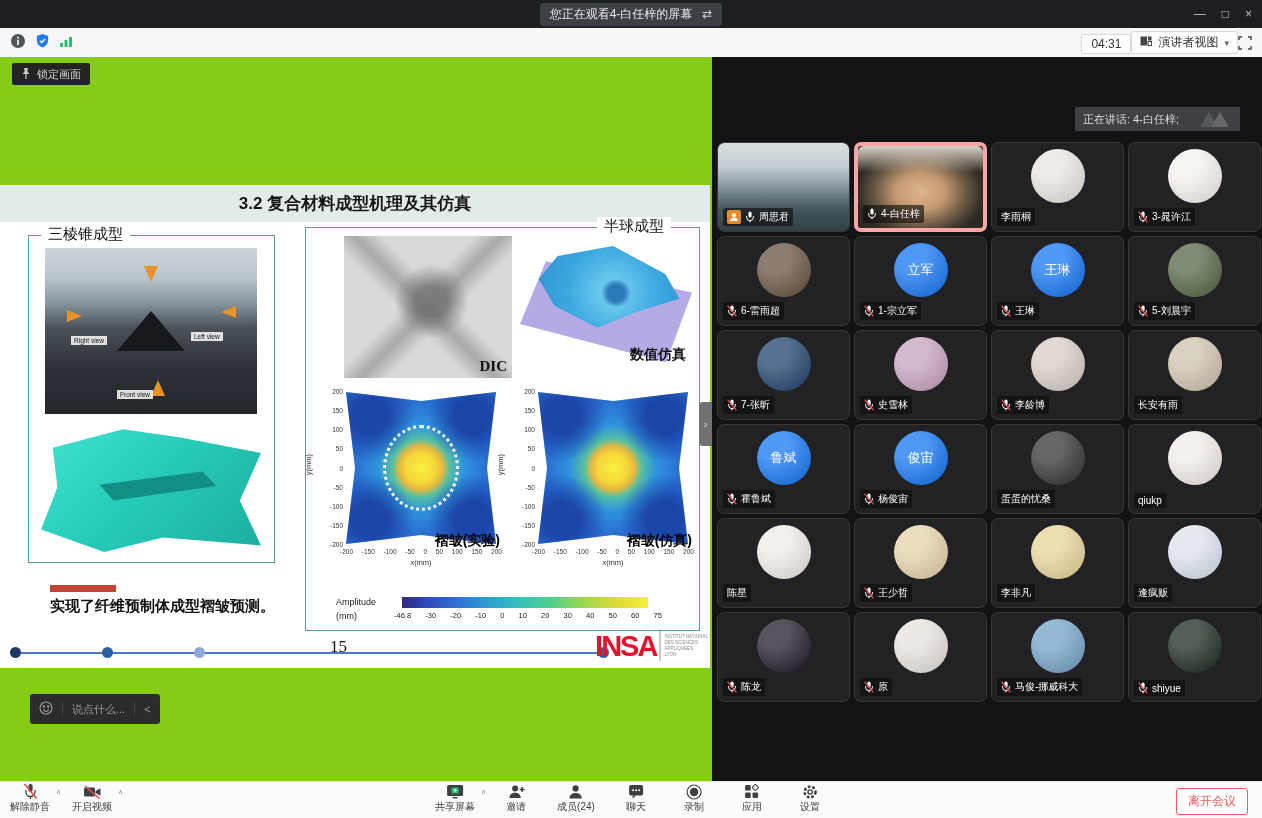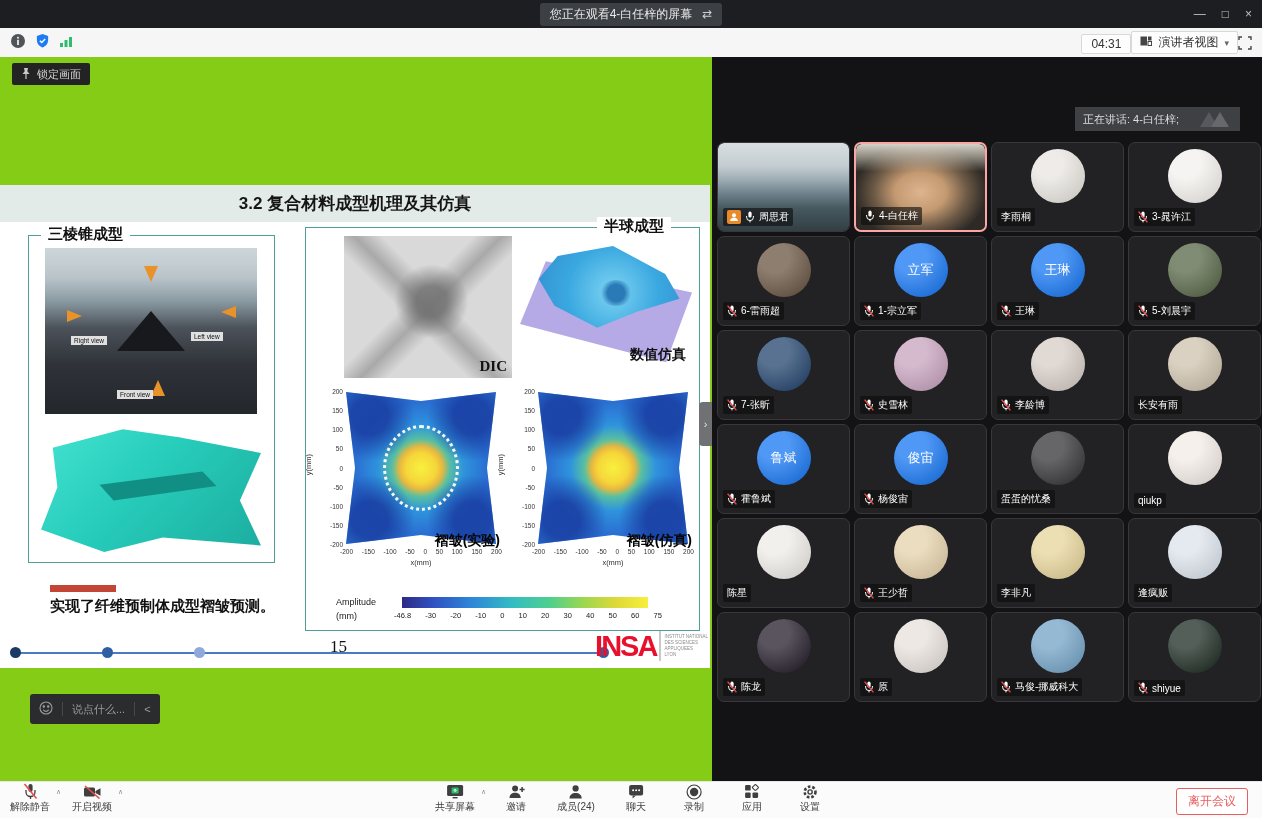--- a/index.html
+++ b/index.html
@@ -27,21 +27,21 @@
   .panel-toggle{position:absolute;right:0;top:345px;width:13px;height:44px;background:#6f7173;color:#e2e2e2;border-radius:4px 0 0 4px;display:flex;align-items:center;justify-content:center;font-size:11px;}
   .chat-quick{position:absolute;left:30px;top:637px;height:26px;background:#2b2c2e;border-radius:3px;display:flex;align-items:center;gap:9px;padding:2px 9px;color:#9b9b9b;font-size:11px;}
   .chat-div{width:1px;height:14px;background:#47484a;}
 
   
   .slide{position:absolute;left:0;top:128px;width:710px;height:483px;background:#fff;}
   .slide-title-bar{position:absolute;left:0;top:0;width:100%;height:37px;background:#e3ebe8;display:flex;align-items:center;justify-content:center;font-weight:bold;font-size:17px;color:#151515;}
   .panel-box{position:absolute;border:1px solid #4f9e97;}
   .left-box{left:28px;top:50px;width:245px;height:326px;}
   .right-box{left:305px;top:42px;width:393px;height:402px;}
-  .box-label{position:absolute;top:-11px;background:#fff;padding:0 7px;font-weight:bold;font-size:15px;color:#111;white-space:nowrap;}
+  .box-label{position:absolute;top:-11px;background:#fff;padding:0 7px;font-weight:normal;font-size:15px;color:#111;white-space:nowrap;}
   .left-box .box-label{left:12px;}
   .right-box .box-label{right:28px;}
 
   .photo{position:absolute;left:16px;top:12px;width:212px;height:166px;overflow:hidden;
     background:linear-gradient(180deg,#cdd6da 0%,#b9c4ca 18%,#8a9aa2 32%,#4c525a 48%,#2f3339 70%,#23262b 100%);}
   .photo .pyramid{position:absolute;left:50%;top:38%;width:0;height:0;transform:translateX(-50%);
     border-left:34px solid transparent;border-right:34px solid transparent;border-bottom:40px solid #17191c;}
   .arrow{position:absolute;width:0;height:0;}
   .arr-down{border-left:7px solid transparent;border-right:7px solid transparent;border-top:16px solid #e8922a;}
   .arr-right{border-top:6px solid transparent;border-bottom:6px solid transparent;border-left:15px solid #e8922a;}
@@ -107,21 +107,21 @@
 
   
   .grid-area{position:absolute;left:712px;top:57px;width:550px;height:724px;background:#131315;}
   .speaking-banner{position:absolute;left:363px;top:50px;width:165px;height:24px;background:#3e4043;color:#dedede;font-size:11px;display:flex;align-items:center;padding:0 8px;box-sizing:border-box;}
   .banner-logo{margin-left:auto;position:relative;width:34px;height:16px;opacity:.55;}
   .banner-logo i{position:absolute;bottom:0;width:0;height:0;border-left:9px solid transparent;border-right:9px solid transparent;border-bottom:15px solid #6a6e73;}
   .banner-logo i:first-child{left:2px;}
   .banner-logo i:last-child{left:13px;border-bottom-color:#87898d;}
   .tiles{position:absolute;left:5px;top:85px;display:grid;grid-template-columns:repeat(4,133px);grid-auto-rows:90px;gap:4px;}
   .tile{position:relative;background:#222225;border:1px solid #38383b;border-radius:7px;box-sizing:border-box;overflow:hidden;}
-  .tile.speaking{border:2px solid #fca5a5;padding-left:28px;}
+  .tile.speaking{border:4px solid #fca5a5;padding-left:28px;}
   .tile-video{position:absolute;inset:0;border-radius:6px;display:none;}
   .tile.has-video .tile-video{display:block;}
   .video-classroom .tile-video{background:
     linear-gradient(180deg,#d9dee1 0%,#c4cdd2 26%,#9dabb3 42%,#6d8089 58%,#47585f 74%,#323f45 100%);}
   .video-face .tile-video{background:
     linear-gradient(180deg,rgba(232,228,218,.9) 0%,rgba(216,208,192,.55) 16%,rgba(0,0,0,0) 32%),
     radial-gradient(ellipse 58% 66% at 50% 56%,#dcb48e 0%,#c49a72 34%,#6d5a46 62%,#2d2a26 88%);}
   .avatar{position:absolute;left:50%;top:38%;transform:translate(-50%,-50%);width:54px;height:54px;border-radius:50%;display:flex;align-items:center;justify-content:center;color:#fff;font-size:13px;overflow:hidden;}
   .avatar::after{content:"";position:absolute;inset:0;border-radius:50%;background:radial-gradient(circle at 32% 26%,rgba(255,255,255,.22) 0 28%,rgba(0,0,0,.12) 85%);}
   .name-badge{position:absolute;left:5px;bottom:5px;max-width:122px;background:rgba(12,12,12,.62);color:#fff;font-size:10px;display:flex;align-items:center;gap:4px;padding:2px 4px;border-radius:2px;white-space:nowrap;overflow:hidden;}

